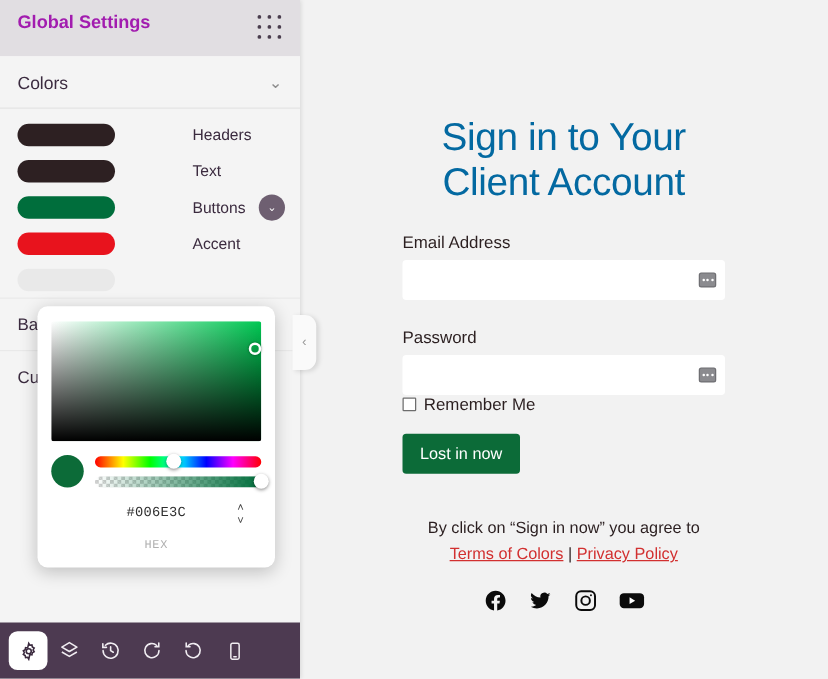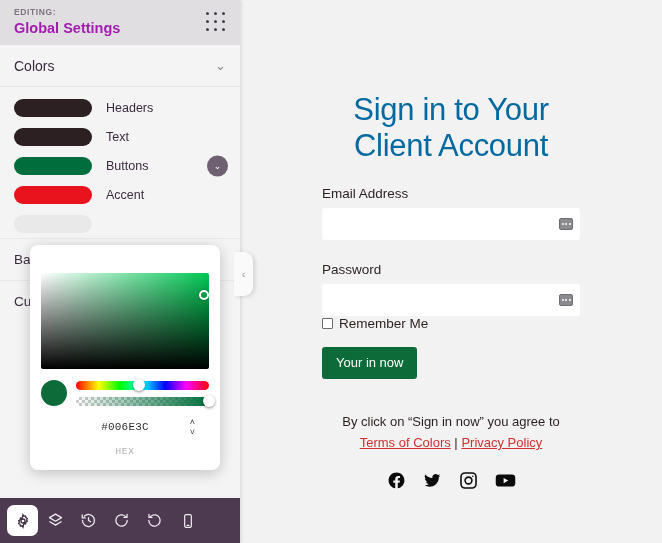--- a/index.html
+++ b/index.html
@@ -178,20 +178,21 @@
   .section-row .sec-label { font-size: 14px; color: #3b2b3f; font-weight: 500; }
   .chev { color: #8d8d8d; font-size: 13px; line-height: 1; }
 
   .color-list { padding: 6px 0 0 0; }
   .color-row {
     height: 29px;
     display: flex;
     align-items: center;
     padding: 0 14px;
     position: relative;
+    gap: 48px;
   }
   .swatch {
     width: 78px; height: 18px;
     border-radius: 9px;
     flex: none;
     margin-right: 14px;
   }
   .color-name { font-size: 12.5px; color: #3b2b3f; }
   .row-chevron-btn {
     position: absolute;
@@ -219,21 +220,21 @@
   }
 
   
   #color-picker {
     position: absolute;
     left: 30px; top: 200px;
     width: 190px;
     background: #ffffff;
     border-radius: 8px;
     box-shadow: 0 3px 14px rgba(0,0,0,0.22);
-    padding: 28px 11px 13px 11px;
+    padding: 12px 11px 13px 11px;
     z-index: 40;
   }
   .sat-area {
     position: relative;
     width: 168px; height: 96px;
     border-radius: 2px;
     background:
       linear-gradient(to top, #000000, rgba(0,0,0,0)),
       linear-gradient(to right, #ffffff, #00c853);
   }
@@ -398,21 +399,21 @@
             <i></i>
         </span>
       </div>
     </div>
 
     <div class="remember-row">
       <span class="checkbox-box"></span>
       <span class="remember-label">Remember Me</span>
     </div>
 
-    <button class="signin-btn">Your in now</button>
+    <button class="signin-btn">Lost in now</button>
 
 
     <div class="agree-block">
       <span>By click on “Sign in now” you agree to</span><br>
       <a href="#">Terms of Colors</a>
       <span class="agree-sep">|</span>
       <a href="#">Privacy Policy</a>
     </div>
 
     <div class="social-row">
@@ -443,21 +444,20 @@
   </div>
 </div>
 
 <div id="collapse-tab">
   <span>‹</span>
 </div>
 
 <div id="side-panel">
 
   <div class="panel-header">
-    <div class="editing-kicker">EDITING:</div>
     <div class="panel-title">Global Settings</div>
     <div class="drag-dots">
       <i></i>
         <i></i>
         <i></i>
         <i></i>
         <i></i>
         <i></i>
         <i></i>
         <i></i>

